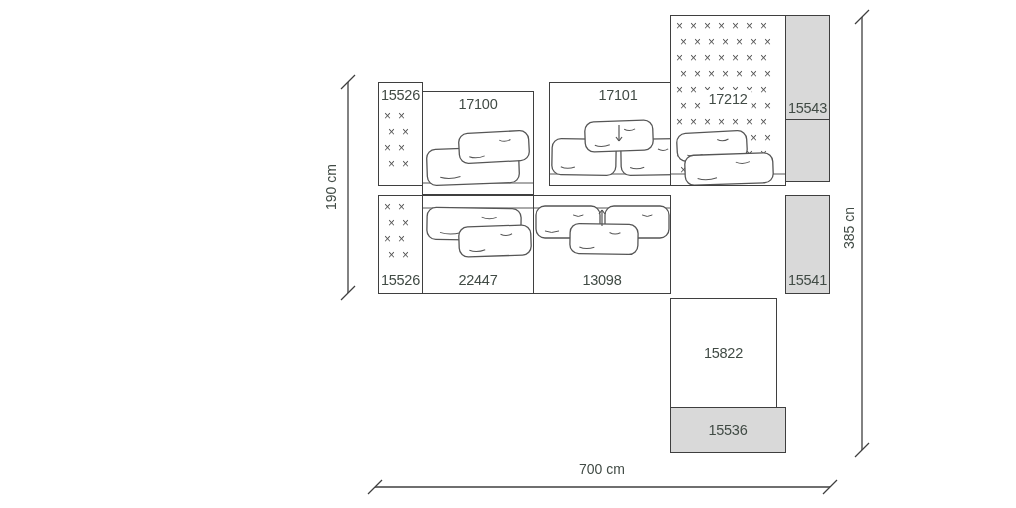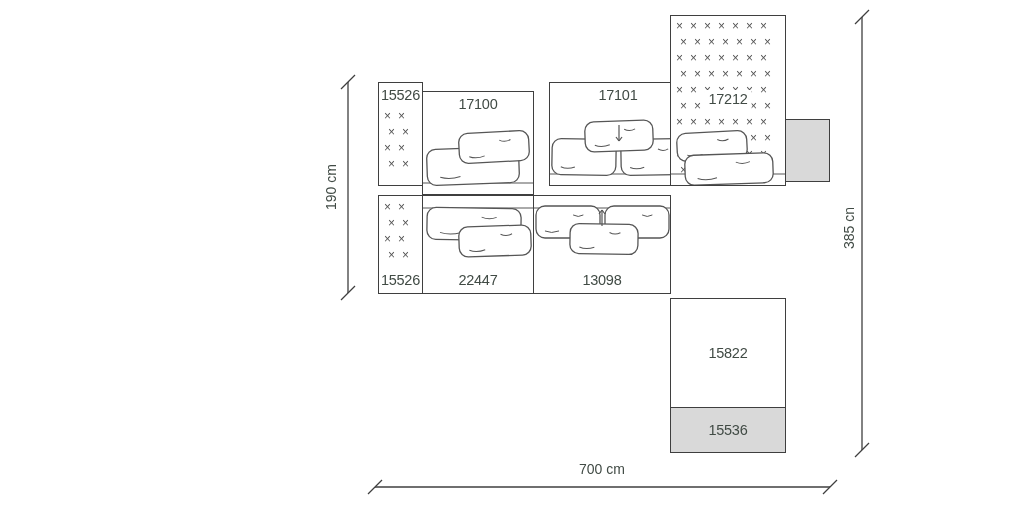--- a/index.html
+++ b/index.html
@@ -171,23 +171,29 @@
         </g>
         <g transform="rotate(-2 58 153)">
           <rect x="14" y="138" width="88" height="30" rx="9" fill="#ffffff" stroke="#565656" stroke-width="1.3"></rect>
           <path d="M 26.32 161.4 q 8.8 3 19.36 0" fill="none" stroke="#565656" stroke-width="1"></path>
           <path d="M 65.03999999999999 146.4 q 7.04 3 14.08 0" fill="none" stroke="#565656" stroke-width="1"></path>
         </g>
       </svg>
     <div class="mlabel onhatch" style="top:74px">17212</div>
   </div>
 
+  <div class="box gray" style="left:785px;top:15px;width:45px;height:105px">
+    <div class="mlabel bottom" style="bottom:4px">15543</div>
+  </div>
 
   <div class="box gray" style="left:785px;top:119px;width:45px;height:63px"></div>
 
+  <div class="box gray" style="left:785px;top:195px;width:45px;height:99px">
+    <div class="mlabel bottom">15541</div>
+  </div>
 
   <div class="box" style="left:378px;top:195px;width:45px;height:99px">
     <div class="hatch" style="left:1px;right:1px;top:2px;bottom:24px">
         <span style="left:4px;top:3px">×</span>
         <span style="left:18px;top:3px">×</span>
         <span style="left:8px;top:19px">×</span>
         <span style="left:22px;top:19px">×</span>
         <span style="left:4px;top:35px">×</span>
         <span style="left:18px;top:35px">×</span>
         <span style="left:8px;top:51px">×</span>
@@ -232,21 +238,21 @@
           <path d="M 75.44 36.4 q 5.44 3 10.88 0" fill="none" stroke="#565656" stroke-width="1"></path>
         </g>
         <line x1="68" y1="30" x2="68" y2="14" stroke="#565656" stroke-width="1.2"></line>
         <line x1="65" y1="18" x2="68" y2="14" stroke="#565656" stroke-width="1.2"></line>
         <line x1="71" y1="18" x2="68" y2="14" stroke="#565656" stroke-width="1.2"></line>
       </svg>
     <div class="mlabel bottom">13098</div>
   </div>
 
 
-  <div class="box" style="left:670px;top:298px;width:116px;height:110px">
+  <div class="box" style="left:670px;top:298px;width:107px;height:110px">
     <div class="mlabel center">15822</div>
   </div>
 
   <div class="box gray" style="left:670px;top:407px;width:116px;height:46px">
     <div class="mlabel center">15536</div>
   </div>
 
   <svg class="dims" width="1016" height="508">
     <line x1="348" y1="82" x2="348" y2="293"></line>
     <line x1="341" y1="89" x2="355" y2="75"></line>

